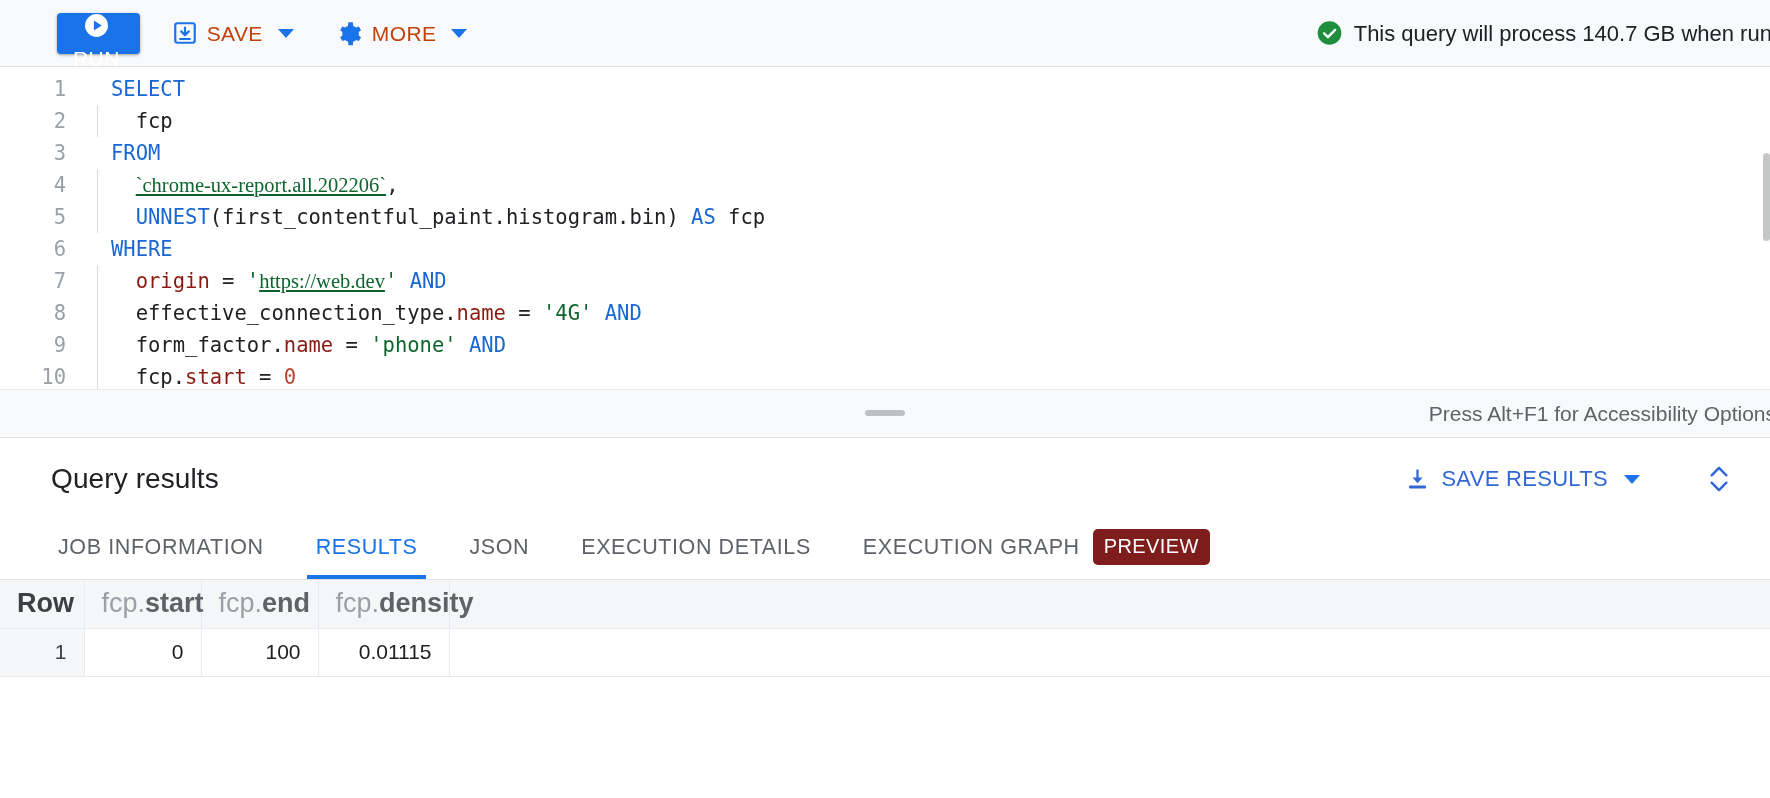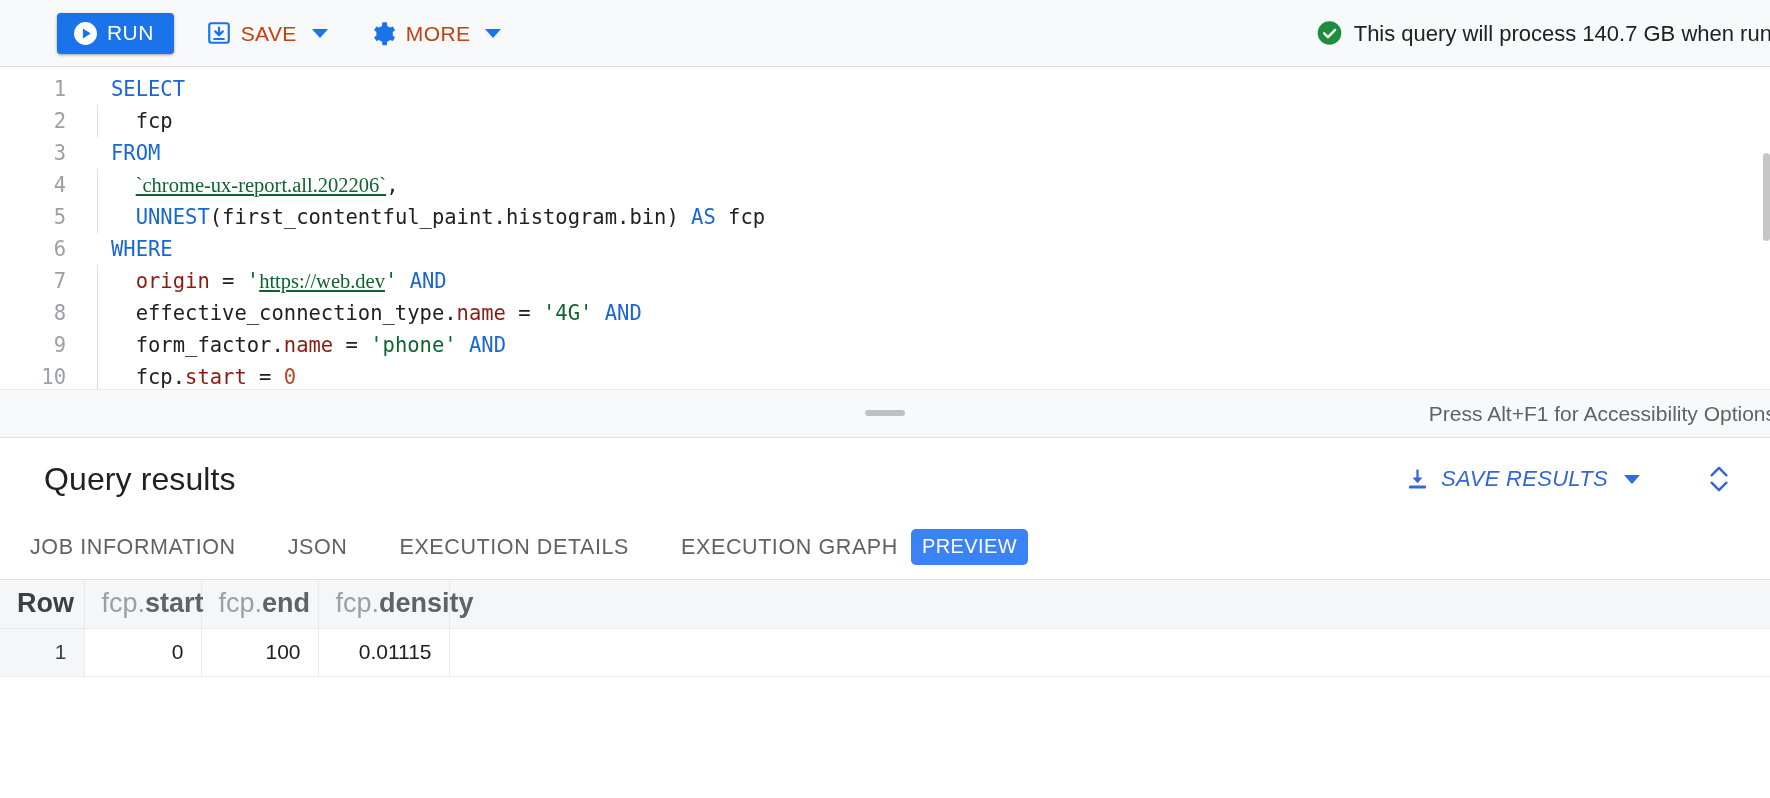--- a/index.html
+++ b/index.html
@@ -33,20 +33,21 @@
     background: #1a73e8;
     color: #ffffff;
     border-radius: 4px;
     height: 41px;
     padding: 0 20px 0 16px;
     box-shadow: 0 1px 2px rgba(60,64,67,.30), 0 1px 3px 1px rgba(60,64,67,.15);
     cursor: pointer;
     letter-spacing: .4px;
     font-size: 21px;
     font-weight: 500;
+    flex-direction: column;
   }
   .tb-btn {
     display: flex;
     align-items: center;
     gap: 9px;
     color: #c2410c;
     height: 41px;
     padding: 0 10px;
     margin-left: 22px;
     cursor: pointer;
@@ -170,30 +171,30 @@
   }
   .results-head {
     position: relative;
     height: 82px;
     display: flex;
     align-items: center;
     padding: 0 30px 0 44px;
     box-sizing: border-box;
   }
   .results-title {
-    font-size: 32px;
+    font-size: 28px;
     color: #202124;
     font-weight: 400;
     letter-spacing: .1px;
+    margin-left: 7px;
   }
   .results-actions {
     margin-left: auto;
     display: flex;
     align-items: center;
-    font-style: italic;
   }
   .res-btn {
     display: flex;
     align-items: center;
     gap: 10px;
     color: #3367d6;
     font-size: 22px;
     font-weight: 500;
     letter-spacing: .3px;
     cursor: pointer;
@@ -207,21 +208,21 @@
     cursor: pointer;
     display: flex;
     align-items: center;
   }
 
   
   .tabs {
     display: flex;
     align-items: flex-end;
     height: 60px;
-    padding-left: 30px;
+    padding-left: 58px;
     border-bottom: 1px solid #e0e0e0;
     box-sizing: border-box;
   }
   .tab {
     position: relative;
     height: 60px;
     display: flex;
     align-items: center;
     color: #5f6368;
     font-size: 21.5px;
@@ -235,21 +236,21 @@
   }
   .tab.active { color: #1a73e8; }
   .tab.active::after {
     content: "";
     position: absolute;
     left: -9px; right: -9px; bottom: 0;
     height: 4px;
     background: #1a73e8;
   }
   .preview-badge {
-    background: #3b82f6;
+    background: #7f1d1d;
     color: #ffffff;
     border-radius: 5px;
     font-size: 20px;
     font-weight: 500;
     letter-spacing: .4px;
     padding: 6px 11px 7px;
     margin-left: 13px;
   }
 
   
@@ -392,20 +393,23 @@
             <path d="M6 16 L12 22 L18 16"></path>
           </svg>
         </span>
       </div>
     </div>
   </div>
 
   <div class="tabs">
       <div class="tab">
         <span>JOB INFORMATION</span>
+      </div>
+      <div class="tab active">
+        <span>RESULTS</span>
       </div>
       <div class="tab">
         <span>JSON</span>
       </div>
       <div class="tab">
         <span>EXECUTION DETAILS</span>
       </div>
       <div class="tab">
         <span>EXECUTION GRAPH</span>
         <span class="preview-badge">PREVIEW</span>

